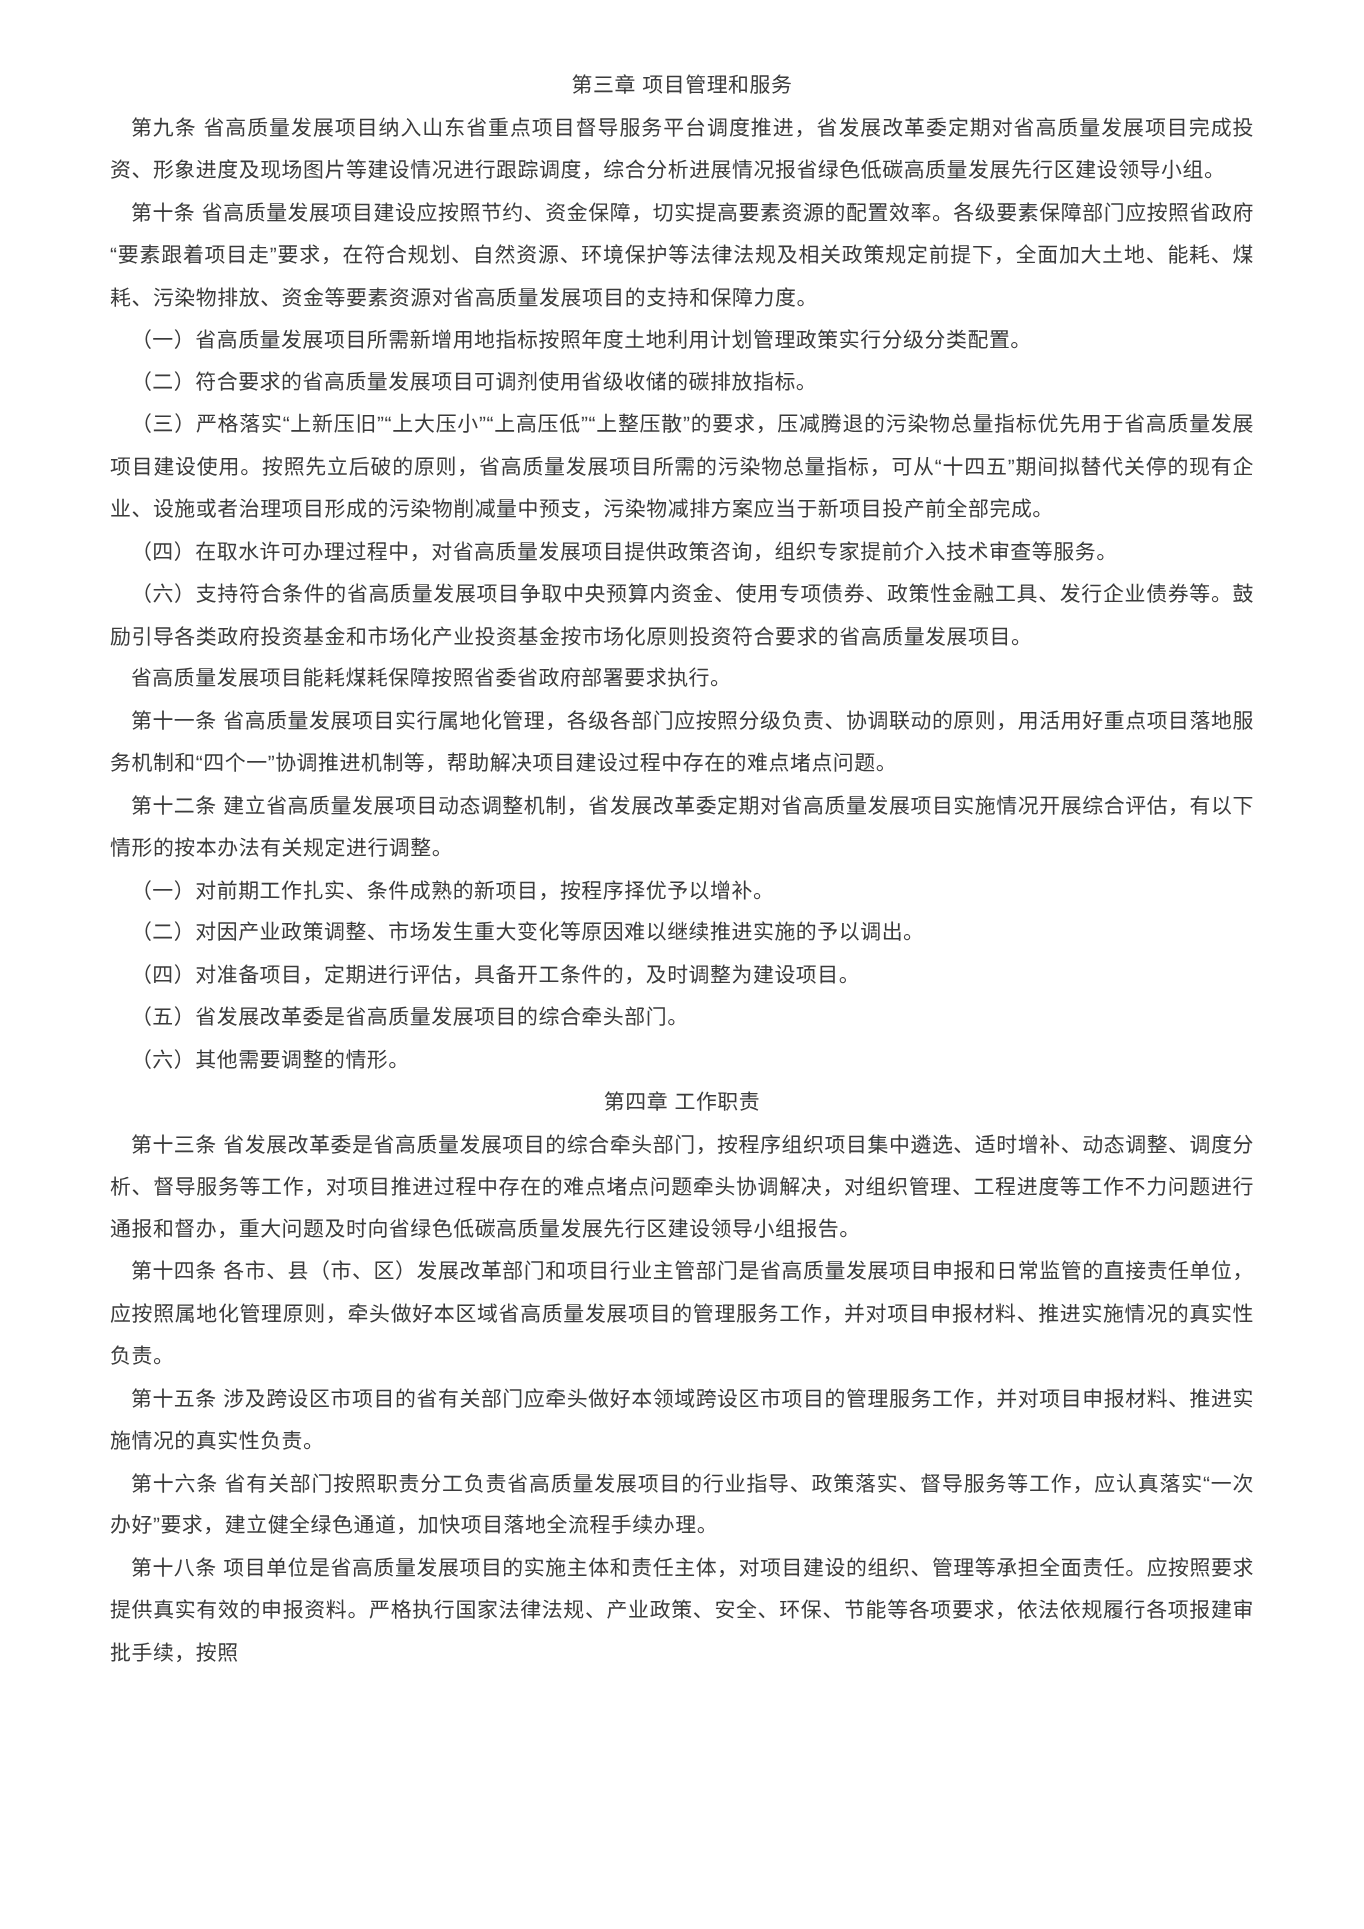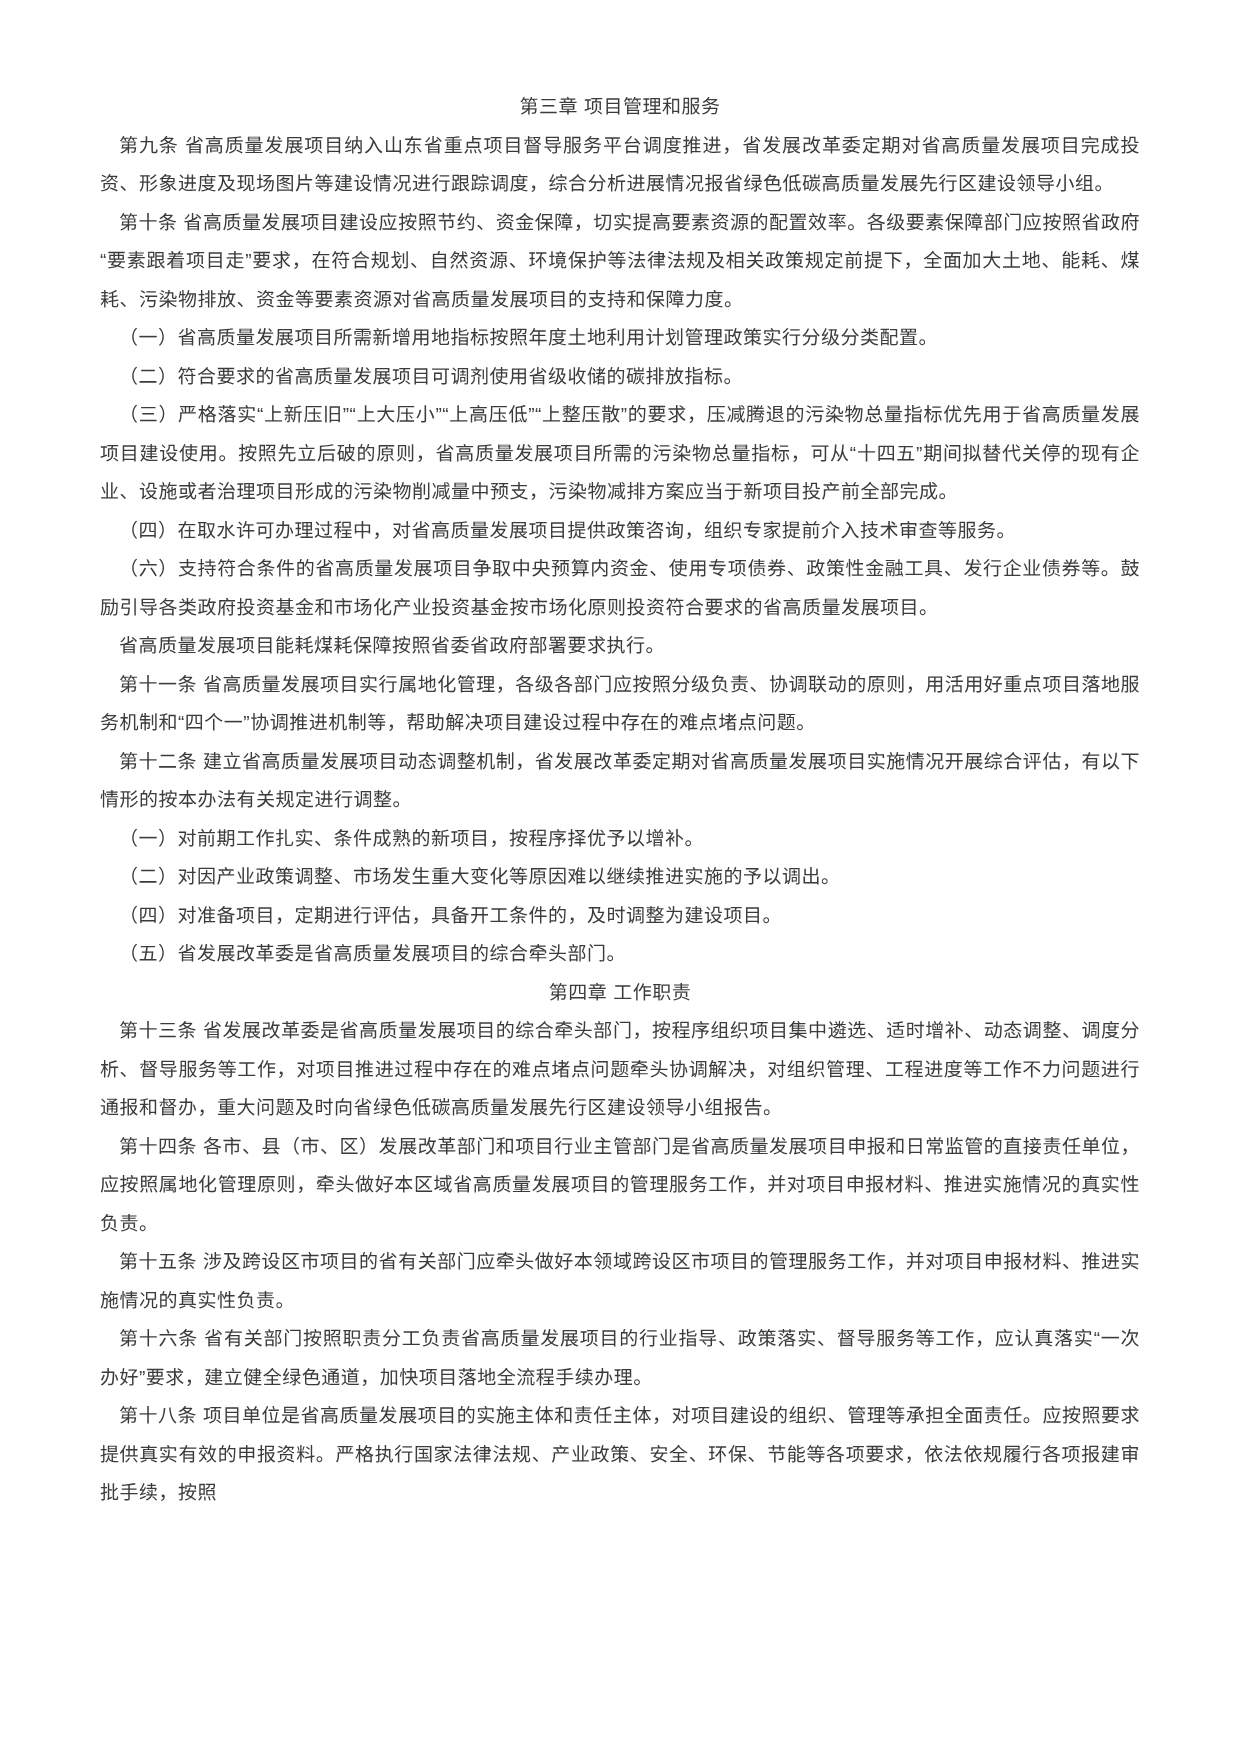--- a/index.html
+++ b/index.html
@@ -14,21 +14,21 @@
     font-family: "Liberation Sans", sans-serif;
   }
   .page {
     width: 1240px;
     min-height: 1754px;
     background: #ffffff;
     box-sizing: border-box;
   }
   .doc {
     margin: 0 100px;
-    padding-top: 88px;
+    padding-top: 60px;
     color: #3b3b3b;
     font-size: 19px;
     line-height: 38.5px;
     text-align: justify;
     letter-spacing: 0.5px;
   }
   .chapter-heading {
     margin: 0;
     padding: 0;
     font-size: 19px;
@@ -56,20 +56,21 @@
       <p class="para">（三）严格落实“上新压旧”“上大压小”“上高压低”“上整压散”的要求，压减腾退的污染物总量指标优先用于省高质量发展项目建设使用。按照先立后破的原则，省高质量发展项目所需的污染物总量指标，可从“十四五”期间拟替代关停的现有企业、设施或者治理项目形成的污染物削减量中预支，污染物减排方案应当于新项目投产前全部完成。</p>
       <p class="para">（四）在取水许可办理过程中，对省高质量发展项目提供政策咨询，组织专家提前介入技术审查等服务。</p>
       <p class="para">（六）支持符合条件的省高质量发展项目争取中央预算内资金、使用专项债券、政策性金融工具、发行企业债券等。鼓励引导各类政府投资基金和市场化产业投资基金按市场化原则投资符合要求的省高质量发展项目。</p>
       <p class="para">省高质量发展项目能耗煤耗保障按照省委省政府部署要求执行。</p>
       <p class="para">第十一条 省高质量发展项目实行属地化管理，各级各部门应按照分级负责、协调联动的原则，用活用好重点项目落地服务机制和“四个一”协调推进机制等，帮助解决项目建设过程中存在的难点堵点问题。</p>
       <p class="para">第十二条 建立省高质量发展项目动态调整机制，省发展改革委定期对省高质量发展项目实施情况开展综合评估，有以下情形的按本办法有关规定进行调整。</p>
       <p class="para">（一）对前期工作扎实、条件成熟的新项目，按程序择优予以增补。</p>
       <p class="para">（二）对因产业政策调整、市场发生重大变化等原因难以继续推进实施的予以调出。</p>
       <p class="para">（四）对准备项目，定期进行评估，具备开工条件的，及时调整为建设项目。</p>
       <p class="para">（五）省发展改革委是省高质量发展项目的综合牵头部门。</p>
+      <p class="para">（六）其他需要调整的情形。</p>
       <h2 class="chapter-heading">第四章 工作职责</h2>
       <p class="para">第十三条 省发展改革委是省高质量发展项目的综合牵头部门，按程序组织项目集中遴选、适时增补、动态调整、调度分析、督导服务等工作，对项目推进过程中存在的难点堵点问题牵头协调解决，对组织管理、工程进度等工作不力问题进行通报和督办，重大问题及时向省绿色低碳高质量发展先行区建设领导小组报告。</p>
       <p class="para">第十四条 各市、县（市、区）发展改革部门和项目行业主管部门是省高质量发展项目申报和日常监管的直接责任单位，应按照属地化管理原则，牵头做好本区域省高质量发展项目的管理服务工作，并对项目申报材料、推进实施情况的真实性负责。</p>
       <p class="para">第十五条 涉及跨设区市项目的省有关部门应牵头做好本领域跨设区市项目的管理服务工作，并对项目申报材料、推进实施情况的真实性负责。</p>
       <p class="para">第十六条 省有关部门按照职责分工负责省高质量发展项目的行业指导、政策落实、督导服务等工作，应认真落实“一次办好”要求，建立健全绿色通道，加快项目落地全流程手续办理。</p>
       <p class="para">第十八条 项目单位是省高质量发展项目的实施主体和责任主体，对项目建设的组织、管理等承担全面责任。应按照要求提供真实有效的申报资料。严格执行国家法律法规、产业政策、安全、环保、节能等各项要求，依法依规履行各项报建审批手续，按照</p>
     </article>
 </main>
 
 </body></html>

